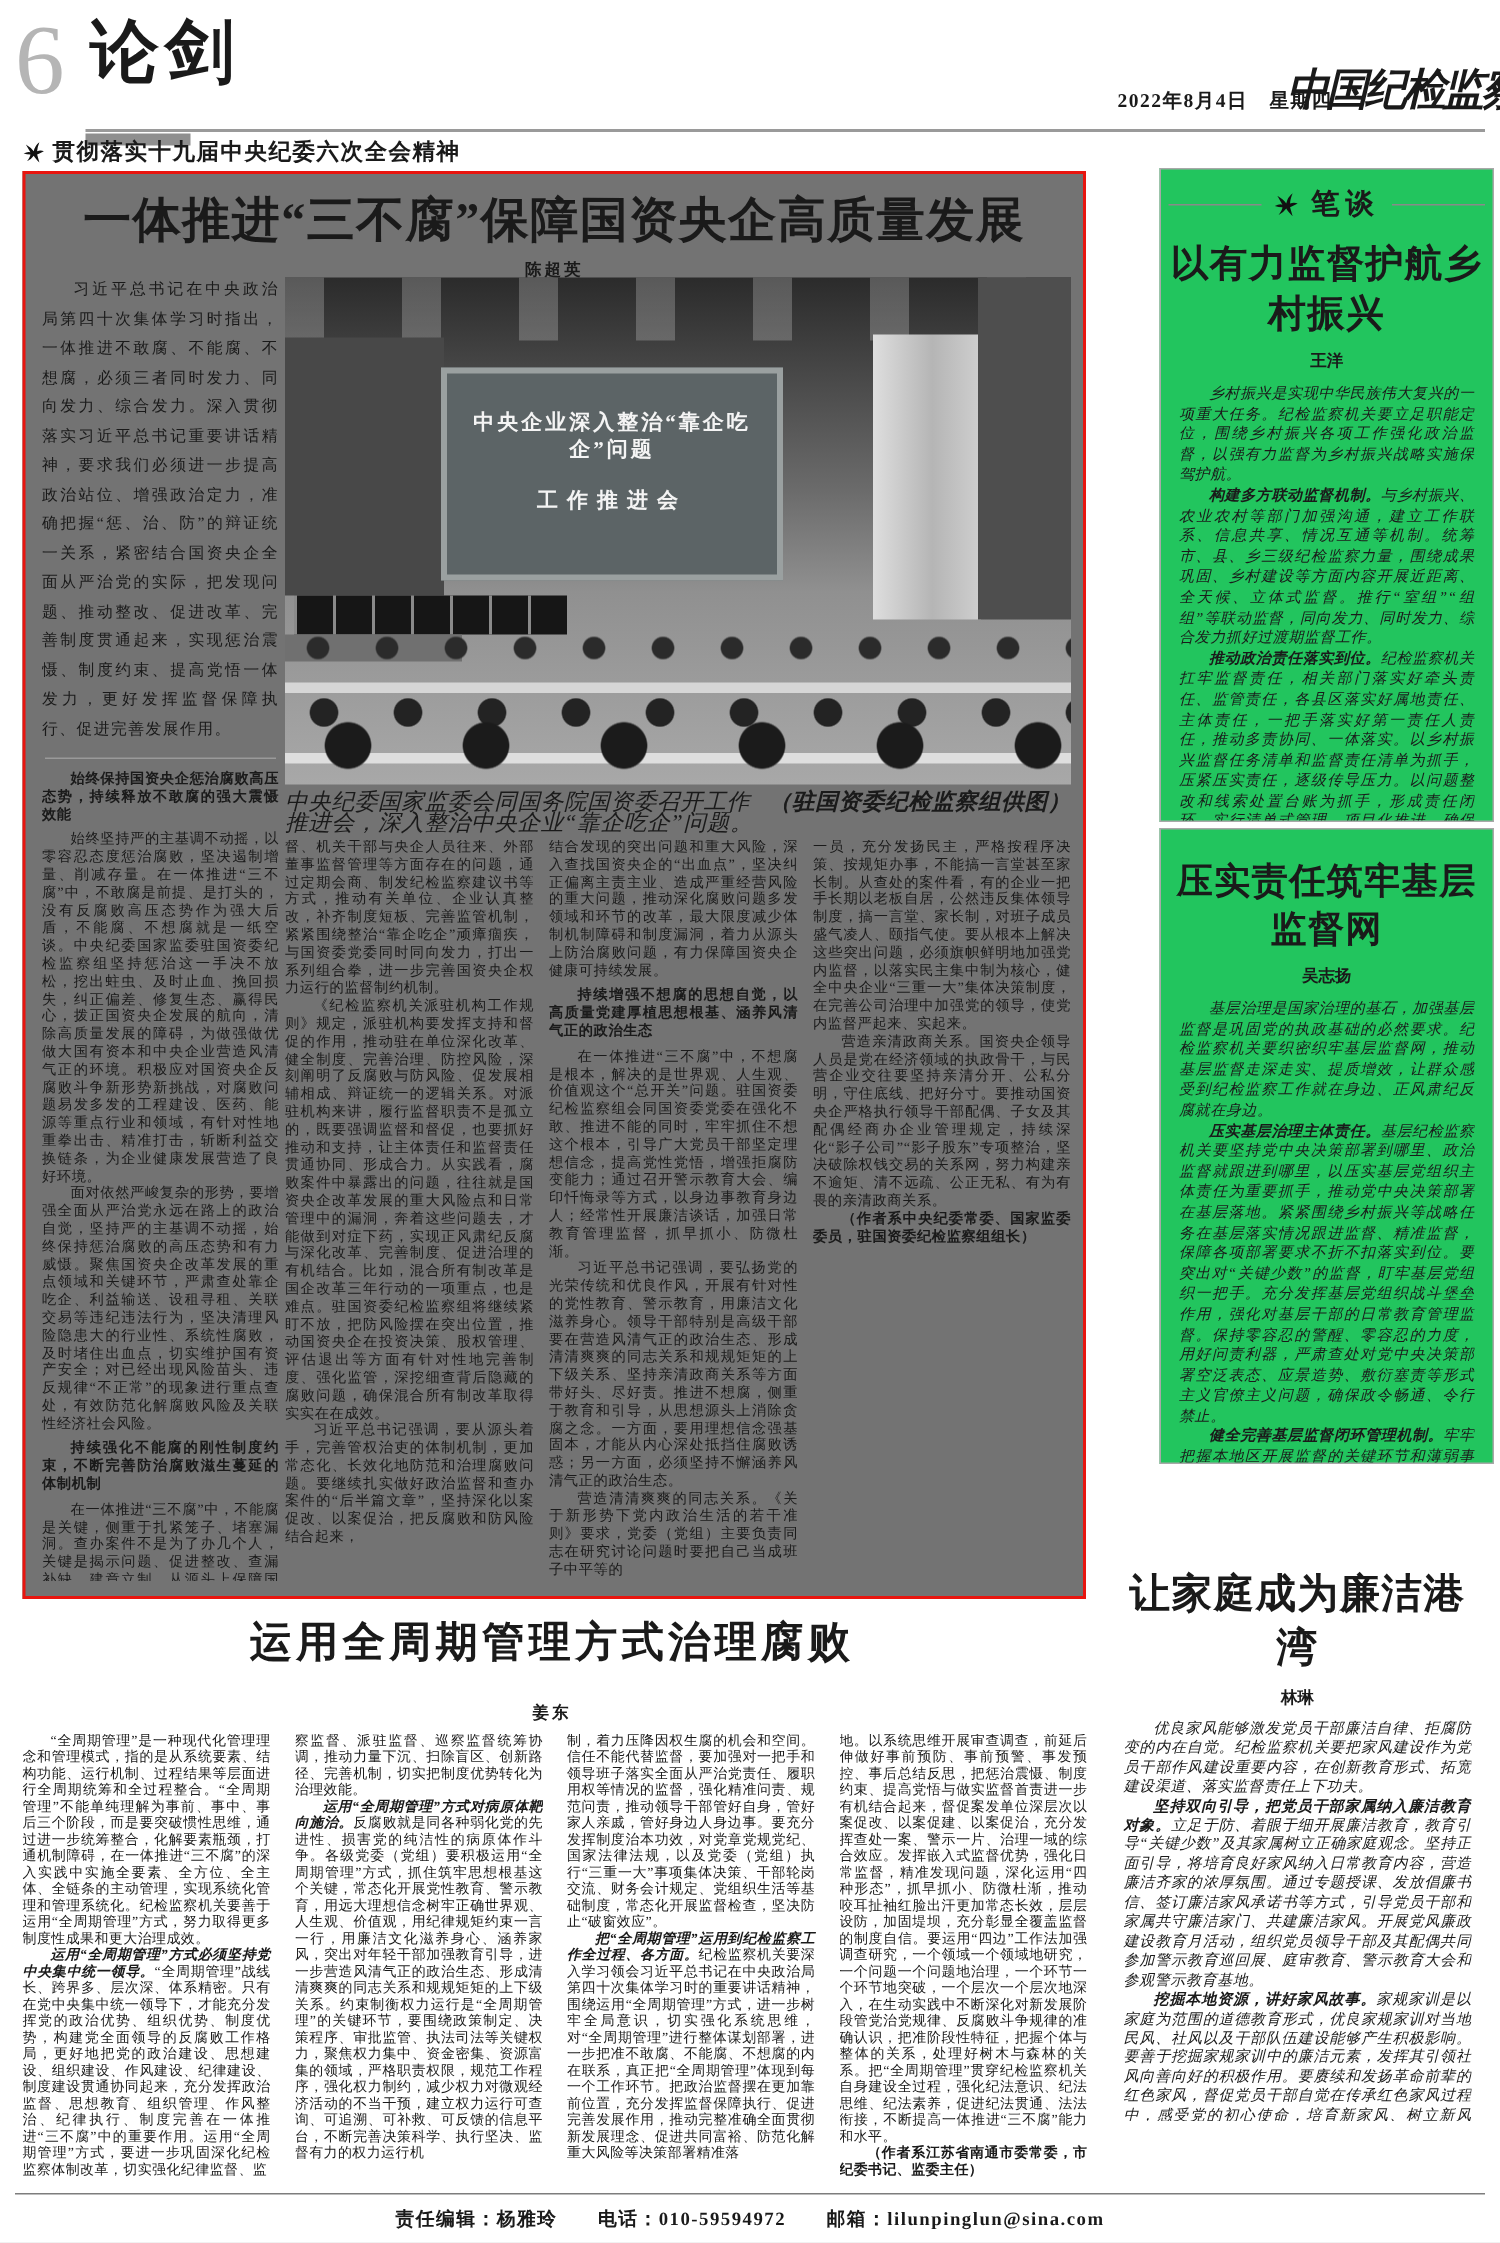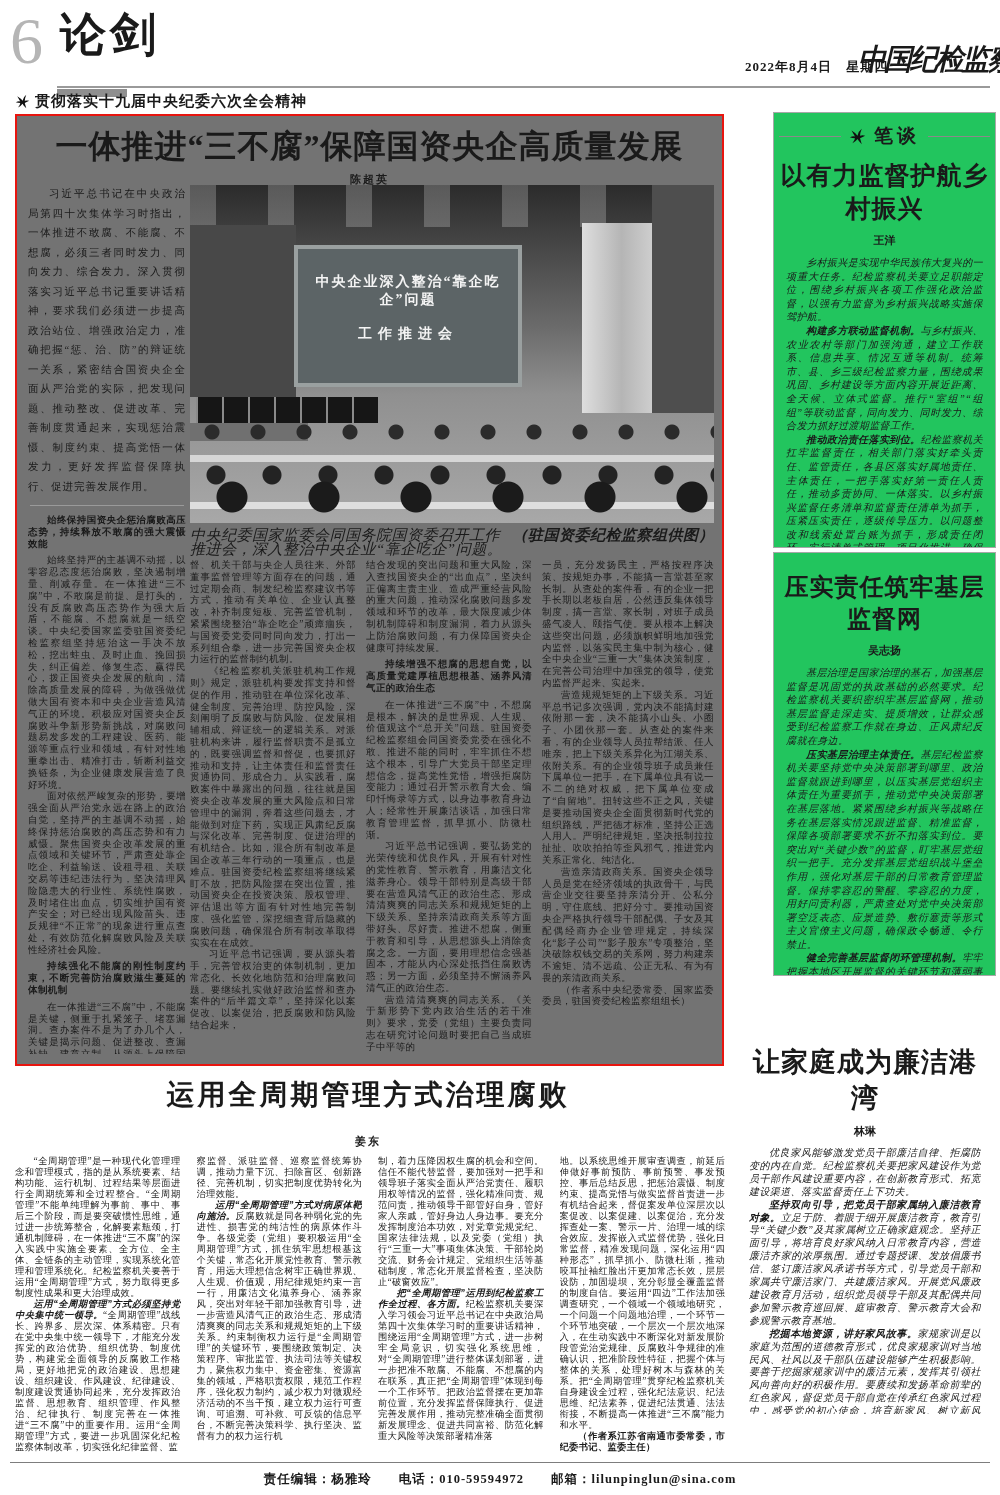--- a/index.html
+++ b/index.html
@@ -19,21 +19,21 @@
   .eagle svg{fill:#111;}
   
   .red-box{position:absolute;left:15px;top:114px;width:705px;height:948px;border:2px solid #e8150f;background:#737373;}
   .headline{position:absolute;left:0;top:9px;width:100%;text-align:center;font-size:32px;font-weight:700;
             letter-spacing:1px;white-space:nowrap;}
   .byline{position:absolute;left:0;top:56px;width:100%;text-align:center;font-size:11px;font-weight:700;letter-spacing:2px;}
   .ncol{position:absolute;overflow:hidden;text-align:justify;font-size:9.5px;line-height:11.8px;letter-spacing:.4px;}
   .ncol p{margin:0;text-indent:2em;}
   .ncol p.nofirst{text-indent:0;}
   .ncol p.subhead{font-weight:700;margin:5px 0;}
-  .ncol p.author-note{font-weight:400;}
+  .ncol p.author-note{font-weight:700;}
   .ncol p.intro{font-size:10.5px;line-height:19.5px;letter-spacing:1px;}
   .lead{font-weight:700;font-style:italic;}
   .col1-divider{height:1px;background:#9a9a9a;margin:9px 2px;}
   #m-col1{left:11px;top:68px;width:158px;height:870px;}
   #m-col2{left:173px;top:444px;width:166px;height:492px;}
   #m-col3{left:349px;top:444px;width:166px;height:492px;}
   #m-col4{left:525px;top:444px;width:172px;height:492px;}
   
   .photo{position:absolute;left:173px;top:69px;width:524px;height:338px;overflow:hidden;
          background:linear-gradient(180deg,#2b2b2b 0%,#3a3a3a 10%,#6b6b6b 42%,#909090 62%,#a8a8a8 100%);}
@@ -157,21 +157,20 @@
       </div>
     <div class="ncol" id="m-col3">
         <p class="nofirst">结合发现的突出问题和重大风险，深入查找国资央企的“出血点”，坚决纠正偏离主责主业、造成严重经营风险的重大问题，推动深化腐败问题多发领域和环节的改革，最大限度减少体制机制障碍和制度漏洞，着力从源头上防治腐败问题，有力保障国资央企健康可持续发展。</p>
         <p class="subhead">持续增强不想腐的思想自觉，以高质量党建厚植思想根基、涵养风清气正的政治生态</p>
         <p>在一体推进“三不腐”中，不想腐是根本，解决的是世界观、人生观、价值观这个“总开关”问题。驻国资委纪检监察组会同国资委党委在强化不敢、推进不能的同时，牢牢抓住不想这个根本，引导广大党员干部坚定理想信念，提高党性党悟，增强拒腐防变能力；通过召开警示教育大会、编印忏悔录等方式，以身边事教育身边人；经常性开展廉洁谈话，加强日常教育管理监督，抓早抓小、防微杜渐。</p>
         <p>习近平总书记强调，要弘扬党的光荣传统和优良作风，开展有针对性的党性教育、警示教育，用廉洁文化滋养身心。领导干部特别是高级干部要在营造风清气正的政治生态、形成清清爽爽的同志关系和规规矩矩的上下级关系、坚持亲清政商关系等方面带好头、尽好责。推进不想腐，侧重于教育和引导，从思想源头上消除贪腐之念。一方面，要用理想信念强基固本，才能从内心深处抵挡住腐败诱惑；另一方面，必须坚持不懈涵养风清气正的政治生态。</p>
         <p>营造清清爽爽的同志关系。《关于新形势下党内政治生活的若干准则》要求，党委（党组）主要负责同志在研究讨论问题时要把自己当成班子中平等的</p>
       </div>
     <div class="ncol" id="m-col4">
         <p class="nofirst">一员，充分发扬民主，严格按程序决策、按规矩办事，不能搞一言堂甚至家长制。从查处的案件看，有的企业一把手长期以老板自居，公然违反集体领导制度，搞一言堂、家长制，对班子成员盛气凌人、颐指气使。要从根本上解决这些突出问题，必须旗帜鲜明地加强党内监督，以落实民主集中制为核心，健全中央企业“三重一大”集体决策制度，在完善公司治理中加强党的领导，使党内监督严起来、实起来。</p>
-        <p>营造规规矩矩的上下级关系。习近平总书记多次强调，党内决不能搞封建依附那一套，决不能搞小山头、小圈子、小团伙那一套。从查处的案件来看，有的企业领导人员拉帮结派、任人唯亲，把上下级关系异化为江湖关系、依附关系。有的企业领导班子成员兼任下属单位一把手，在下属单位具有说一不二的绝对权威，把下属单位变成了“自留地”。扭转这些不正之风，关键是要推动国资央企全面贯彻新时代党的组织路线，严把德才标准，坚持公正选人用人。严明纪律规矩，坚决抵制拉拉扯扯、吹吹拍拍等歪风邪气，推进党内关系正常化、纯洁化。</p>
         <p>营造亲清政商关系。国资央企领导人员是党在经济领域的执政骨干，与民营企业交往要坚持亲清分开、公私分明，守住底线、把好分寸。要推动国资央企严格执行领导干部配偶、子女及其配偶经商办企业管理规定，持续深化“影子公司”“影子股东”专项整治，坚决破除权钱交易的关系网，努力构建亲不逾矩、清不远疏、公正无私、有为有畏的亲清政商关系。</p>
         <p class="author-note">（作者系中央纪委常委、国家监委委员，驻国资委纪检监察组组长）</p>
       </div>
   </div>
 
   <div class="sidebox" id="bitan-box">
     <div class="side-header">
       <span class="hline"></span>
       <span class="eagle">
         <svg width="17" height="17" viewBox="0 0 20 20">

